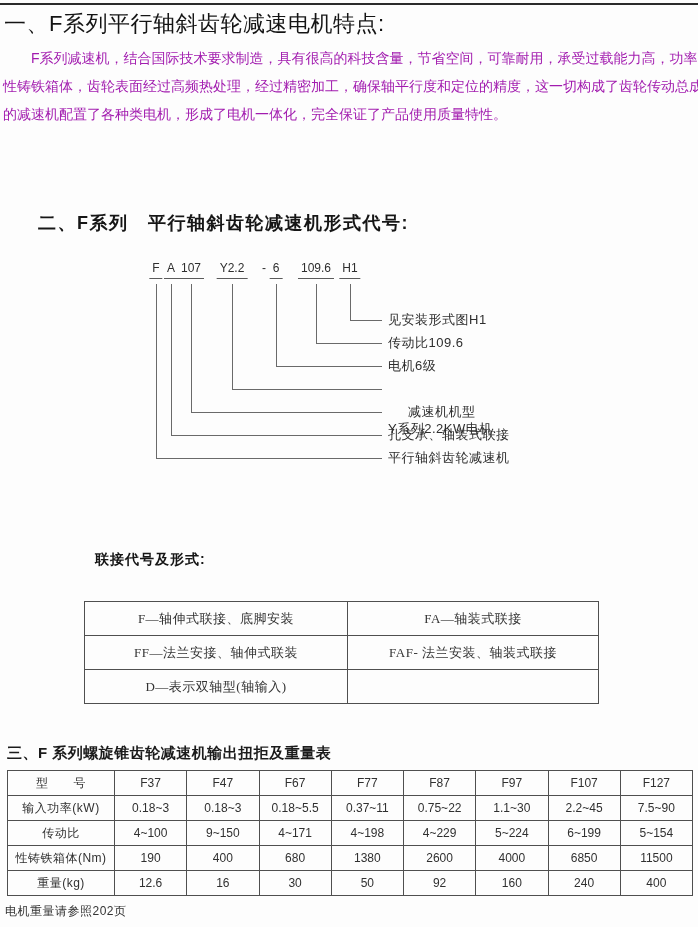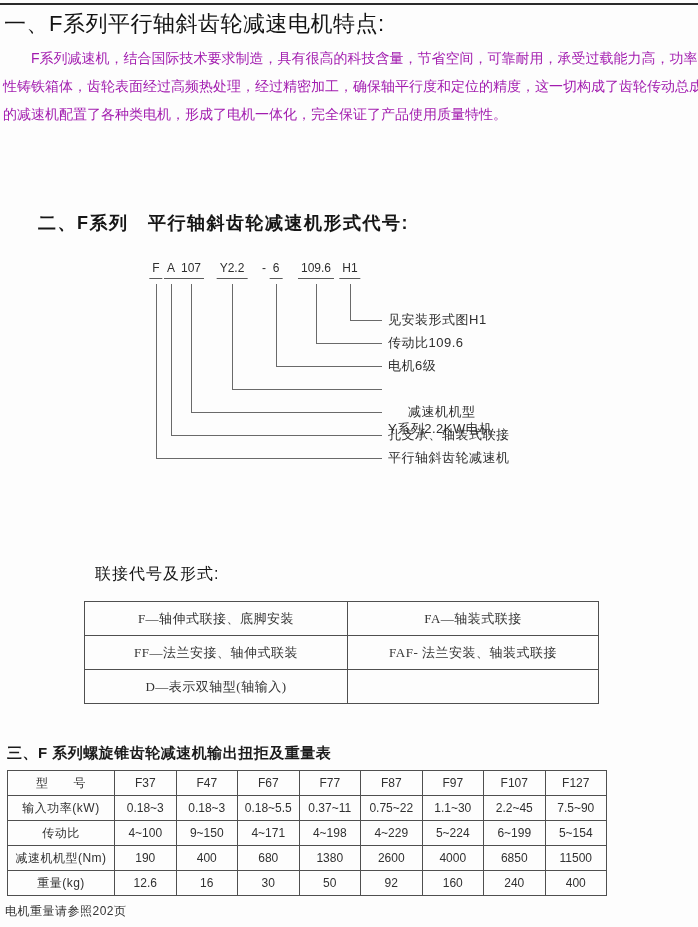--- a/index.html
+++ b/index.html
@@ -16,28 +16,28 @@
   .pline.first{text-indent:28px;}
   .pline.last{text-align-last:left;}
   .h2{position:absolute;left:4px;top:211px;font-size:18px;font-weight:700;color:#161616;letter-spacing:1.5px;white-space:nowrap;margin-left:34px;}
   
   .diagram{position:absolute;left:0;top:0;width:698px;height:500px;}
   .code-part{position:absolute;top:261px;transform:translateX(-50%);font-size:12px;line-height:15px;color:#2e2e2e;padding:0 3px 2px 3px;white-space:nowrap;}
   .code-part.ul{border-bottom:1px solid #5a5a5a;}
   .vline{position:absolute;width:1px;background:#6a6a6a;}
   .hline{position:absolute;height:1px;background:#6a6a6a;}
   .callout-label{position:absolute;font-size:13px;line-height:17px;color:#2e2e2e;letter-spacing:0.5px;white-space:nowrap;}
-  .h3{position:absolute;left:95px;top:564px;font-size:16px;font-weight:400;color:#161616;letter-spacing:1px;white-space:nowrap;}
+  .h3{position:absolute;left:95px;top:551px;font-size:14px;font-weight:700;color:#161616;letter-spacing:1px;white-space:nowrap;}
   
   .conn-table{position:absolute;left:84px;top:601px;width:515px;border-collapse:collapse;table-layout:fixed;font-family:Liberation Serif, serif;}
   .conn-table td{border:1px solid #4f4f4f;height:31px;text-align:center;font-size:13px;color:#333;letter-spacing:0.5px;}
   .conn-table td.c0{width:260px;}
   .h4{position:absolute;left:7px;top:744px;font-size:15px;font-weight:700;color:#1b1b1b;letter-spacing:0.5px;white-space:nowrap;}
   
-  .spec-table{position:absolute;left:7px;top:770px;width:600px;border-collapse:collapse;table-layout:fixed;}
+  .spec-table{position:absolute;left:7px;top:770px;width:686px;border-collapse:collapse;table-layout:fixed;}
   .spec-table th,.spec-table td{border:1px solid #4f4f4f;height:24px;text-align:center;font-size:12px;font-weight:400;color:#303030;padding:0;}
   .spec-table .lbl{width:106px;letter-spacing:0.5px;}
   .footer-note{position:absolute;left:5px;top:903px;font-size:12px;color:#333;letter-spacing:0.5px;}
 </style>
 </head>
 <body>
 
 <div class="page">
   <div class="top-rule"></div>
 
@@ -135,21 +135,21 @@
           <td>4~100</td>
           <td>9~150</td>
           <td>4~171</td>
           <td>4~198</td>
           <td>4~229</td>
           <td>5~224</td>
           <td>6~199</td>
           <td>5~154</td>
         </tr>
         <tr>
-          <td class="lbl">减速机机型(Nm)</td>
+          <td class="lbl">性铸铁箱体(Nm)</td>
           <td>190</td>
           <td>400</td>
           <td>680</td>
           <td>1380</td>
           <td>2600</td>
           <td>4000</td>
           <td>6850</td>
           <td>11500</td>
         </tr>
         <tr>

